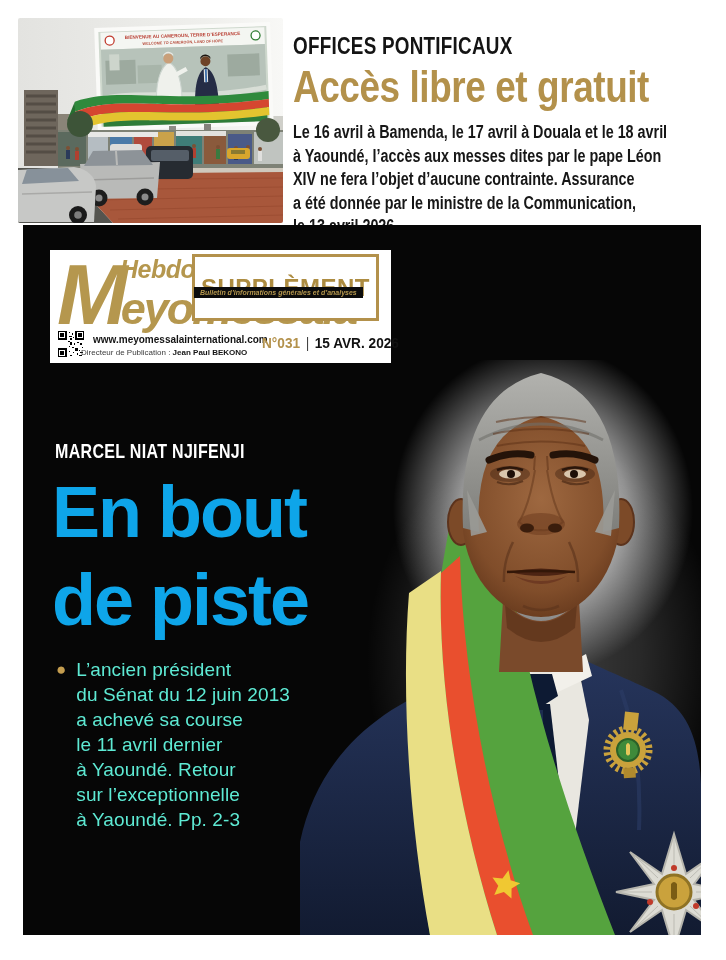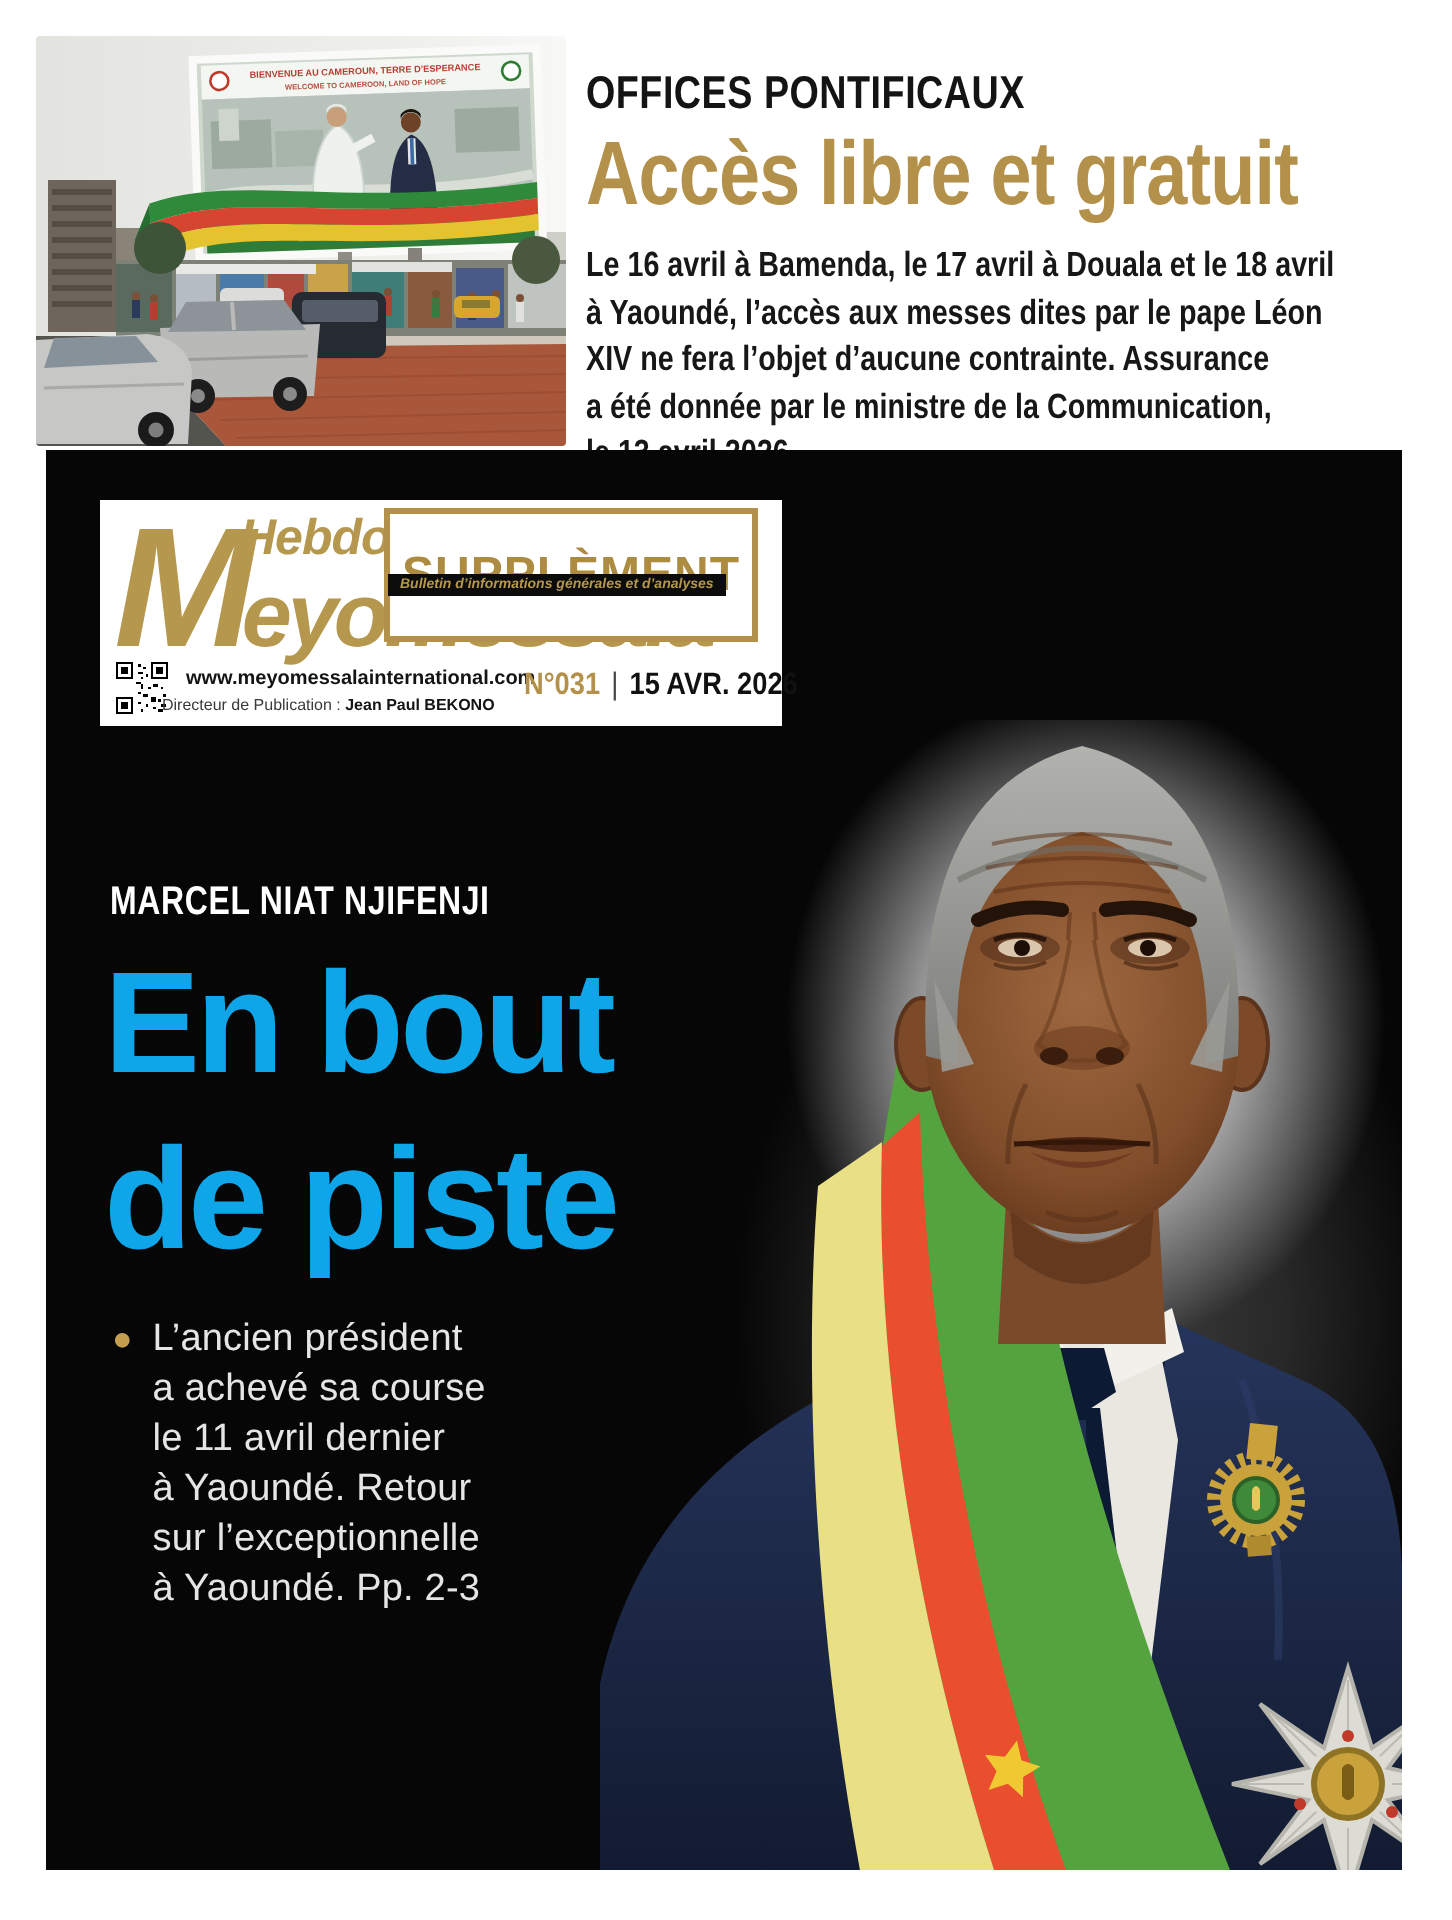--- a/index.html
+++ b/index.html
@@ -35,21 +35,21 @@
   .issue-date{color:#111;}
 
   
   .portrait{position:absolute;right:0;bottom:0;width:410px;height:575px;}
 
   
   .cover-kicker{position:absolute;left:32px;top:215px;font-size:20px;font-weight:bold;color:#ffffff;letter-spacing:.4px;transform:scaleX(0.8);transform-origin:0 0;white-space:nowrap;z-index:4;}
   .cover-headline{position:absolute;left:29px;top:243px;font-size:72px;font-weight:bold;color:#0ea5e9;letter-spacing:-2px;line-height:88px;z-index:4;white-space:nowrap;}
   .cover-bullets{position:absolute;left:33px;top:432px;z-index:4;display:flex;}
   .bullet-dot{color:#c49d4f;font-size:17px;line-height:25px;margin-right:10px;}
-  .bullet-lines{font-size:19px;color:#e5e5e5;line-height:25px;letter-spacing:.1px;}
+  .bullet-lines{font-size:19px;color:#5eead4;line-height:25px;letter-spacing:.1px;}
   .bullet-lines div{white-space:nowrap;}
 </style>
 </head>
 <body>
 
 <div class="page">
 
   <div class="street-photo">
     <svg width="265" height="205" viewBox="0 0 265 205">
       <defs>
@@ -410,20 +410,21 @@
 
     <div class="cover-kicker">MARCEL NIAT NJIFENJI</div>
     <div class="cover-headline">
       <div>En bout</div>
       <div>de piste</div>
     </div>
     <div class="cover-bullets">
       <div class="bullet-dot">●</div>
       <div class="bullet-lines">
         <div>L’ancien président</div>
+        <div>du Sénat du 12 juin 2013</div>
         <div>a achevé sa course</div>
         <div>le 11 avril dernier</div>
         <div>à Yaoundé. Retour</div>
         <div>sur l’exceptionnelle</div>
         <div>à Yaoundé. Pp. 2-3</div>
       </div>
     </div>
 
   </div>
 </div>

